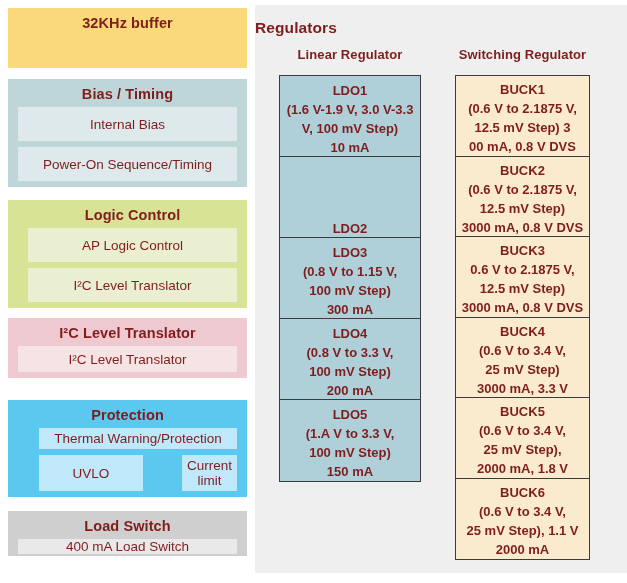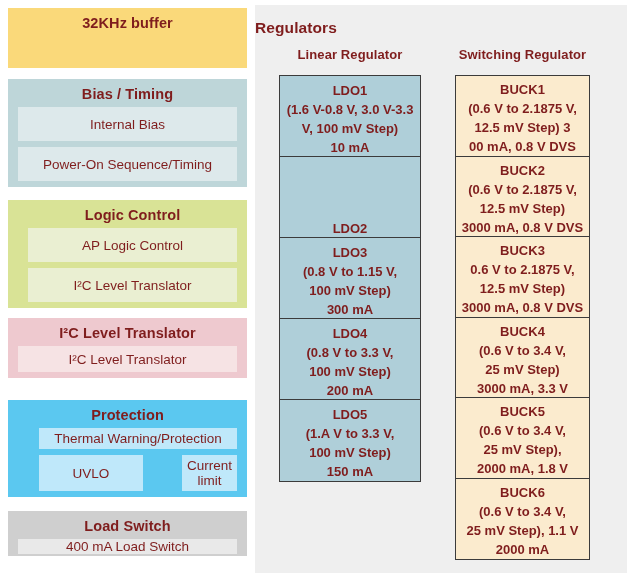--- a/index.html
+++ b/index.html
@@ -117,21 +117,21 @@
   </section>
 
   <section class="panel">
     <div class="panel-title">Regulators</div>
 
     <div class="col col-ldo">
       <div class="col-sub">Linear Regulator</div>
       <div class="stack">
         <div class="reg-box ldo">
           <div class="reg-name">LDO1</div>
-          <div class="reg-spec">(1.6 V-0.8 V, 3.0 V-3.3
+          <div class="reg-spec">(1.6 V-1.9 V, 3.0 V-3.3
 V, 100 mV Step)
 10 mA</div>
         </div>
         <div class="reg-box ldo top">
           <div class="reg-name">LDO2</div>
         </div>
         <div class="reg-box ldo">
           <div class="reg-name">LDO3</div>
           <div class="reg-spec">(0.8 V to 1.15 V,
 100 mV Step)

